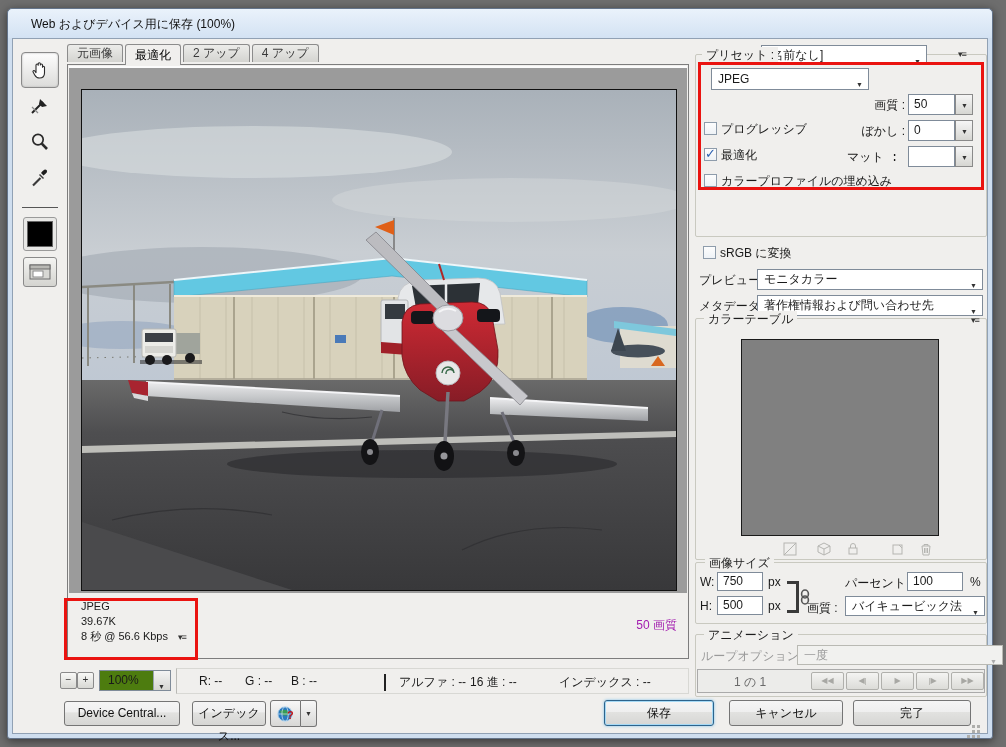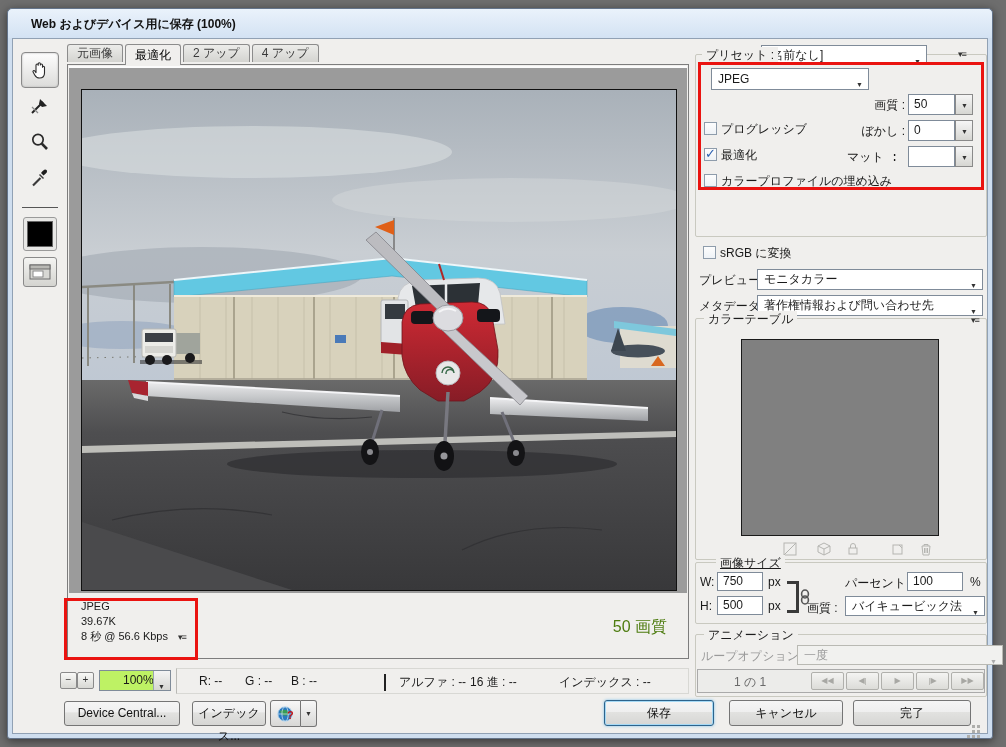--- a/index.html
+++ b/index.html
@@ -2,21 +2,21 @@
 <html><head>
 <meta charset="utf-8">
 <style>
   html,body{margin:0;padding:0;}
   body{width:1006px;height:747px;background:#6e6e6e;overflow:hidden;
        font-family:"Liberation Sans","DejaVu Sans",sans-serif;font-size:12px;color:#1a1a1a;
        -webkit-font-smoothing:antialiased;}
   .dialog{position:absolute;left:7px;top:8px;width:984px;height:729px;background:#cfdeef;
           border:1px solid #64748a;border-radius:5px 5px 3px 3px;box-shadow:0 2px 10px rgba(0,0,0,.5);}
   .titlebar{position:absolute;left:0;top:0;right:0;height:29px;border-radius:5px 5px 0 0;
-            background:linear-gradient(#eaf2fb,#d3e2f3);font-weight:bold;}
+            background:linear-gradient(#eaf2fb,#d3e2f3);}
   .titlebar span{position:absolute;left:23px;top:7px;font-size:12px;color:#111;}
   .content{position:absolute;left:4px;top:29px;width:976px;height:696px;background:#f0efed;
            border:1px solid #91a1b4;box-sizing:border-box;}
 
   
   .toolbar{position:absolute;left:7px;top:6px;width:42px;height:300px;}
   .tool-btn{position:absolute;left:1px;width:36px;height:34px;border:1px solid #8a8a8a;border-radius:4px;
             background:linear-gradient(#fdfdfd,#dcdcda);box-shadow:inset 0 0 2px #aaa;
             display:flex;align-items:center;justify-content:center;}
   .tool-ico{position:absolute;left:8px;width:24px;height:26px;display:flex;align-items:center;justify-content:center;}
@@ -35,31 +35,31 @@
   .tab.active{height:20px;line-height:20px;background:#f0efed;color:#000;position:relative;z-index:5;}
 
   
   .preview-panel{position:absolute;left:54px;top:25px;width:622px;height:595px;
                  border:1px solid #7d7d7d;background:#f0efed;box-sizing:border-box;}
   .photo-wrap{position:absolute;left:1px;top:1px;width:618px;height:528px;background:#9b9b9b;
               border-top:2px solid #fcfcfc;box-sizing:border-box;overflow:hidden;}
   .photo{position:absolute;left:12px;top:21px;width:594px;height:500px;border:1px solid #101010;}
   .info-row{position:absolute;left:1px;bottom:1px;width:618px;height:64px;background:#f0efed;}
   .opt-info{position:absolute;left:12px;top:6px;font-size:11px;line-height:15px;color:#1a1a1a;}
-  .quality-info{position:absolute;right:20px;top:24px;font-size:16px;color:#4d7c0f;}
+  .quality-info{position:absolute;right:10px;top:24px;font-size:12px;color:#a21caf;}
   .icon-flyout{display:inline-block;margin-left:10px;color:#333;font-size:9px;letter-spacing:-1px;cursor:default;}
   .icon-flyout::before{content:"▾≡";}
   .red-box{position:absolute;border:3px solid #ea1310;z-index:9;pointer-events:none;}
   .red-box-info{left:-4px;top:533px;width:128px;height:56px;}
 
   
   .sq-btn{position:absolute;width:15px;height:15px;border:1px solid #8a8a8a;border-radius:2px;
           background:linear-gradient(#f8f8f6,#d8d8d4);font-size:10px;line-height:13px;text-align:center;color:#333;}
-  .zoom-combo{position:absolute;left:86px;top:631px;width:72px;height:21px;background:#bef264;border:1px solid #7f8b99;
-              box-sizing:border-box;line-height:19px;padding-left:23px;}
+  .zoom-combo{position:absolute;left:86px;top:631px;width:72px;height:21px;background:#4d7c0f;border:1px solid #7f8b99;
+              box-sizing:border-box;line-height:19px;padding-left:8px;}
   .zoom-combo .drop{position:absolute;right:0;top:0;width:16px;height:19px;border-left:1px solid #9aa5b1;
                     background:linear-gradient(#f4f4f4,#d6d6d2);}
   .zoom-combo .drop::after{content:"▼";position:absolute;left:4px;top:6px;font-size:7px;color:#333;}
   .readout{position:absolute;left:163px;top:629px;width:513px;height:26px;background:#f0efed;
            border:1px solid #d8d8d4;border-left:1px solid #b9b9b5;box-sizing:border-box;}
   .readout span{position:absolute;top:5px;font-size:12px;color:#1a1a1a;white-space:nowrap;}
   .vdiv{position:absolute;left:207px;top:3px;height:17px;border-left:2px solid #222;}
 
   
   .btn{position:absolute;height:25px;box-sizing:border-box;border:1px solid #757575;border-radius:3px;
@@ -373,21 +373,21 @@
         <svg style="left:196px;" width="14" height="14" viewBox="0 0 14 14">
             <rect x="2" y="3" width="9" height="9" fill="none" stroke="#b5b5b1"></rect>
             <path d="M8 3 l3 3" stroke="#b5b5b1"></path>
           </svg>
         <svg style="left:224px;" width="14" height="14" viewBox="0 0 14 14">
             <path d="M3 4 h8 l-1 9 h-6 z M5 4 V2.5 h4 V4 M5.5 6 v5 M7 6 v5 M8.5 6 v5" fill="none" stroke="#b5b5b1"></path>
           </svg>
       </div>
 
       <div class="group" style="left:0;top:517px;width:290px;height:60px;"></div>
-      <span class="rp-label group-label" style="left:21px;top:510px;text-decoration:underline;">画像サイズ</span>
+      <span class="rp-label group-label" style="left:10px;top:510px;">画像サイズ</span>
       <span class="rp-label" style="left:5px;top:530px;">W:</span>
       <div class="field" style="left:22px;top:527px;width:46px;height:19px;line-height:17px;">750</div>
       <span class="rp-label" style="left:73px;top:530px;">px</span>
       <span class="rp-label" style="left:5px;top:554px;">H:</span>
       <div class="field" style="left:22px;top:551px;width:46px;height:19px;line-height:17px;">500</div>
       <span class="rp-label" style="left:73px;top:554px;">px</span>
       <div class="bracket"></div>
       <svg style="position:absolute;left:104px;top:544px;" width="12" height="16" viewBox="0 0 12 16">
         <ellipse cx="6" cy="5" rx="3.4" ry="4" fill="none" stroke="#555" stroke-width="1.6"></ellipse>
         <ellipse cx="6" cy="11" rx="3.4" ry="4" fill="none" stroke="#555" stroke-width="1.6"></ellipse>

